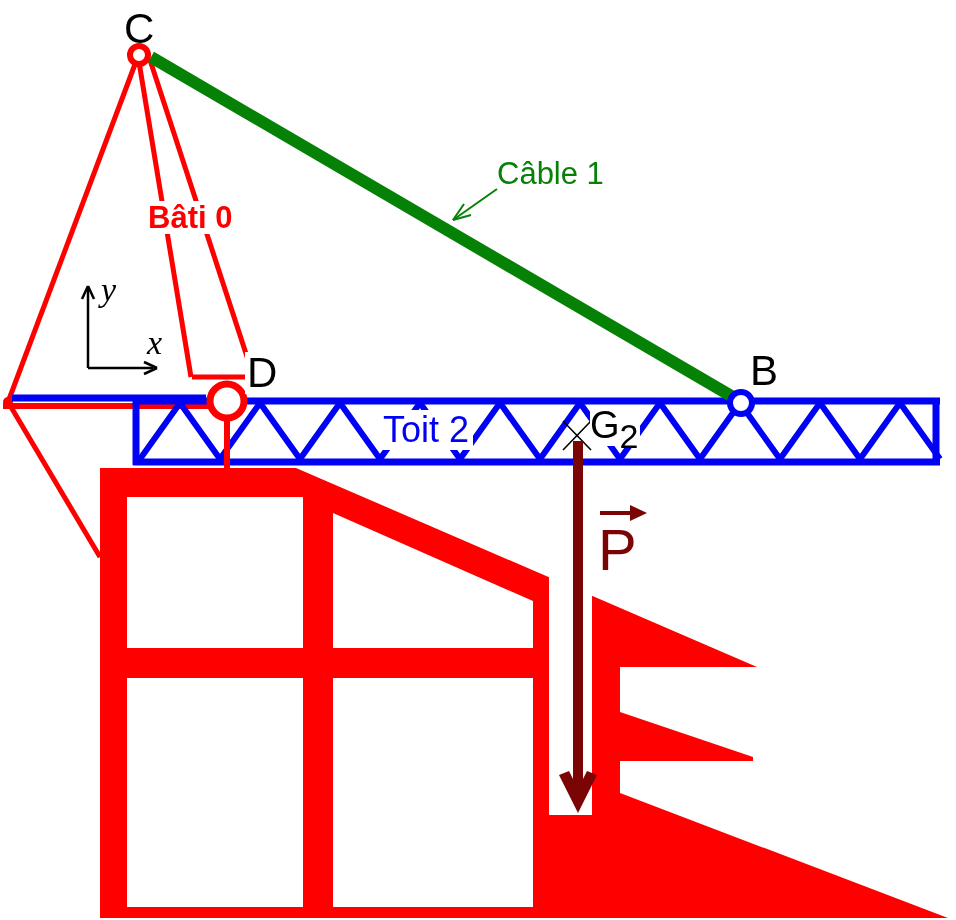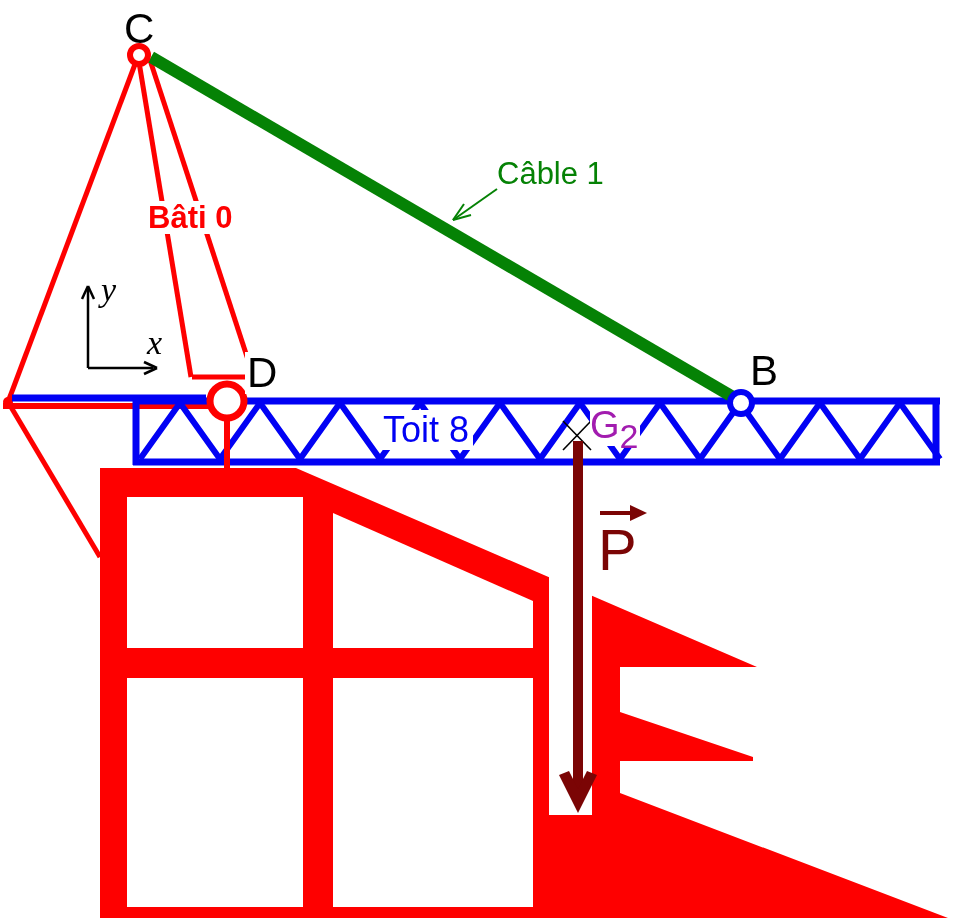--- a/index.html
+++ b/index.html
@@ -5,21 +5,21 @@
   html,body{margin:0;padding:0;background:#ffffff;}
   #stage{position:relative;width:956px;height:920px;background:#ffffff;overflow:hidden;
          font-family:"Liberation Sans", sans-serif;}
   #stage svg{position:absolute;left:0;top:0;}
   .lbl{position:absolute;line-height:1;white-space:nowrap;}
   .lbl-node{font-size:42px;color:#000;}
   .lbl-axis{font-size:34px;color:#000;font-style:italic;font-family:"Liberation Serif",serif;}
   .lbl-frame{font-size:31px;color:var(--red);background:#fff;padding:1px 3px;font-weight:bold;}
   .lbl-cable{font-size:31px;color:var(--green);text-align:center;}
   .lbl-roof{font-size:36px;color:var(--blue);background:#fff;padding:2px 4px;}
-  .lbl-g{font-size:38px;color:#a21caf;background:#fff;padding:0 2px 2px 0;text-align:right;}
+  .lbl-g{font-size:38px;color:#000000;background:#fff;padding:0 2px 2px 0;text-align:right;}
   .lbl-g .sub{font-size:34px;position:relative;top:10px;}
   .lbl-weight{font-size:58px;color:var(--dark_red);}
   .lbl-d{background:#fff;padding:0 2px;}
 </style>
 </head>
 <body>
 
 <div id="stage">
 
   <svg width="956" height="920" viewBox="0 0 956 920">
@@ -88,19 +88,19 @@
 
   <div class="lbl lbl-cable" style="left:497px;top:158px">Câble 1</div>
 
   <div class="lbl lbl-axis" style="left:101px;top:273px">y</div>
   <div class="lbl lbl-axis" style="left:147px;top:326px">x</div>
 
   <div class="lbl lbl-node lbl-d" style="left:245px;top:352px">D</div>
 
   <div class="lbl lbl-node" style="left:750px;top:350px">B</div>
 
-  <div class="lbl lbl-roof" style="left:379px;top:410px">Toit 8</div>
+  <div class="lbl lbl-roof" style="left:379px;top:410px">Toit 2</div>
 
   <div class="lbl lbl-g" style="left:590px;top:406px"><span>G</span><span class="sub">2</span></div>
 
   <div class="lbl lbl-weight" style="left:598px;top:521px">P</div>
 
 </div>
 
 </body></html>

